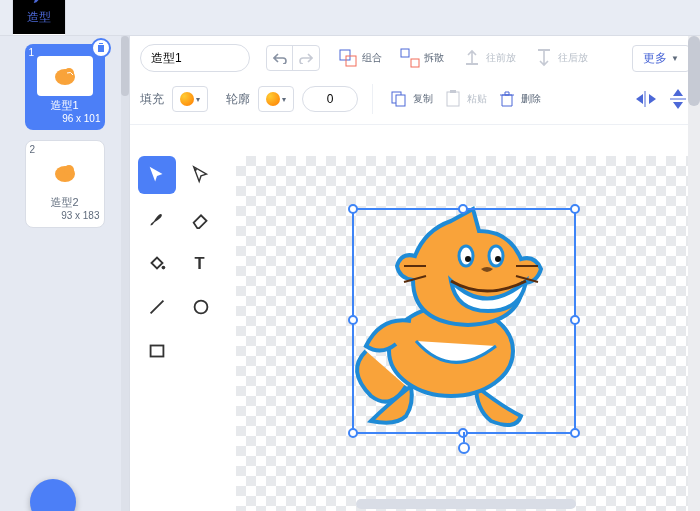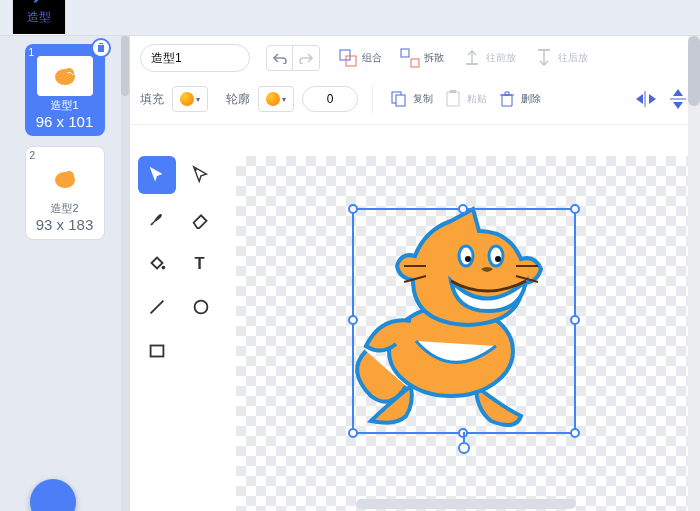--- a/index.html
+++ b/index.html
@@ -18,21 +18,21 @@
   .sidebar { width: 130px; background: #e5e9f2; border-right: 1px solid #d9dde6; padding: 6px 8px; position: relative; overflow: hidden; }
   .scrollbar-left { position: absolute; right: 0; top: 0; width: 8px; height: 100%; background: #dde1ea; }
   .scroll-thumb-left { position: absolute; right: 0; top: 0; width: 8px; height: 60px; background: #c6cad4; border-radius: 4px; }
   .costume { width: 80px; border-radius: 8px; margin: 2px auto 10px; text-align: center; padding: 4px 4px 6px; position: relative; }
   .costume.selected { background: #4c7ff7; color: #fff; }
   .costume.unselected { background: #fff; color: #5f6b7c; border: 1px solid #d9dde6; }
   .costume .num { position: absolute; top: 3px; left: 4px; font-size: 10px; }
   .costume .del { position: absolute; top: -6px; right: -6px; width: 20px; height: 20px; border-radius: 50%; background: #fff; border: 2px solid #4c7ff7; display: flex; align-items: center; justify-content: center; }
   .costume .thumb { width: 56px; height: 40px; margin: 8px auto 2px; background: #fff; border-radius: 4px; display: flex; align-items: center; justify-content: center; }
   .costume .name { font-size: 11px; }
-  .costume .dims { font-size: 15px; }
+  .costume .dims { font-size: 10px; text-align: right; }
 
   
   .editor { flex: 1; background: #fff; position: relative; }
   .toolbar { display: flex; align-items: center; gap: 16px; padding: 8px 10px; }
   .name-input { width: 110px; height: 28px; border: 1px solid #d9dde6; border-radius: 14px; padding: 0 10px; font-size: 12px; outline: none; }
   .undo-redo { display: flex; border: 1px solid #d9dde6; border-radius: 4px; overflow: hidden; }
   .undo-redo div { width: 26px; height: 24px; display: flex; align-items: center; justify-content: center; border-right: 1px solid #d9dde6; }
   .undo-redo div:last-child { border-right: none; }
   .tool-col { display: flex; flex-direction: row; align-items: center; gap: 2px; font-size: 10px; color: #5f6b7c; cursor: pointer; }
   .tool-col.disabled { color: #b8bfc9; }
@@ -171,20 +171,24 @@
       <div class="tool-col disabled">
         <span class="icon">
             <svg viewBox="0 0 20 20" width="20" height="20">
               <path d="M10 17V3 M6 13l4 4 4-4" fill="none" stroke="#c6cad4" stroke-width="1.6"></path>
               <rect x="4" y="1" width="12" height="2" fill="#c6cad4"></rect>
             </svg>
           </span>
         <span>往后放</span>
       </div>
       <div style="flex:1"></div>
+      <div class="more">
+        <span>更多</span>
+        <span class="caret">▼</span>
+      </div>
     </div>
 
     <div class="toolbar2">
       <span>填充</span>
       <div class="swatch">
         <span class="color-circ"></span>
         <span class="caret">▾</span>
       </div>
       <span style="margin-left:10px">轮廓</span>
       <div class="swatch">

